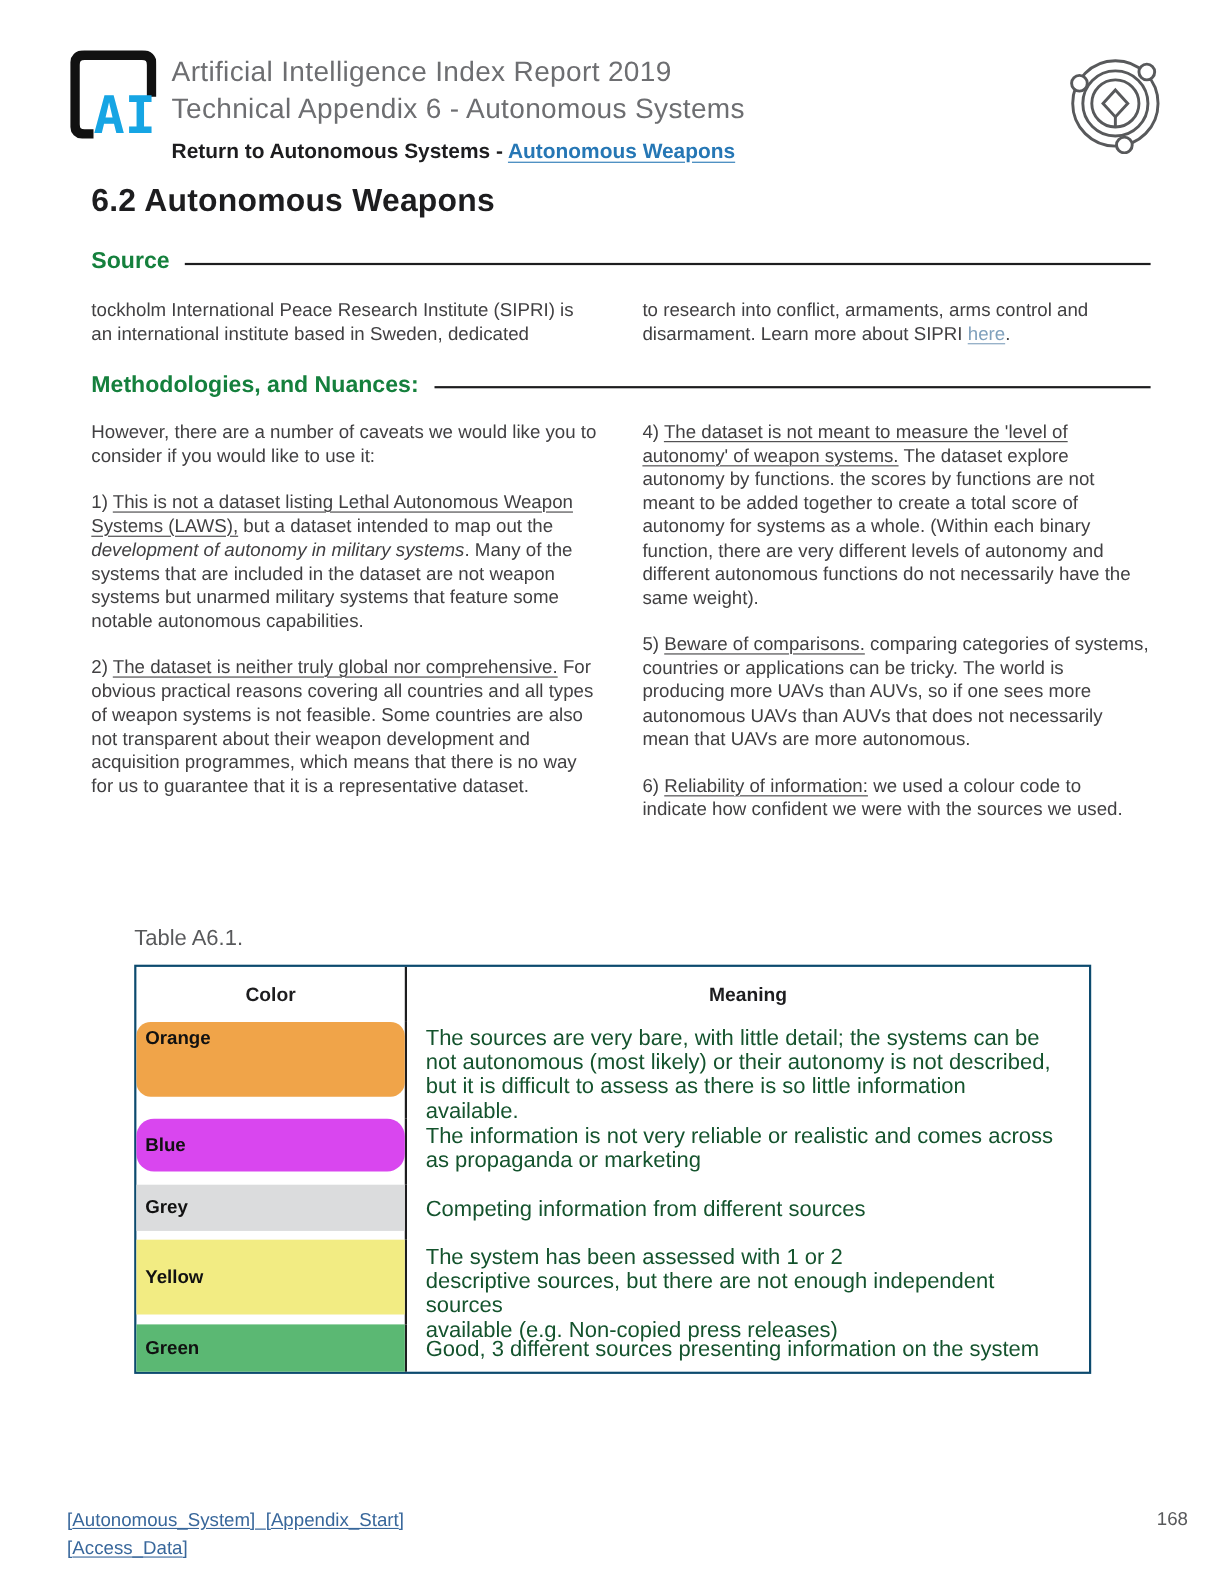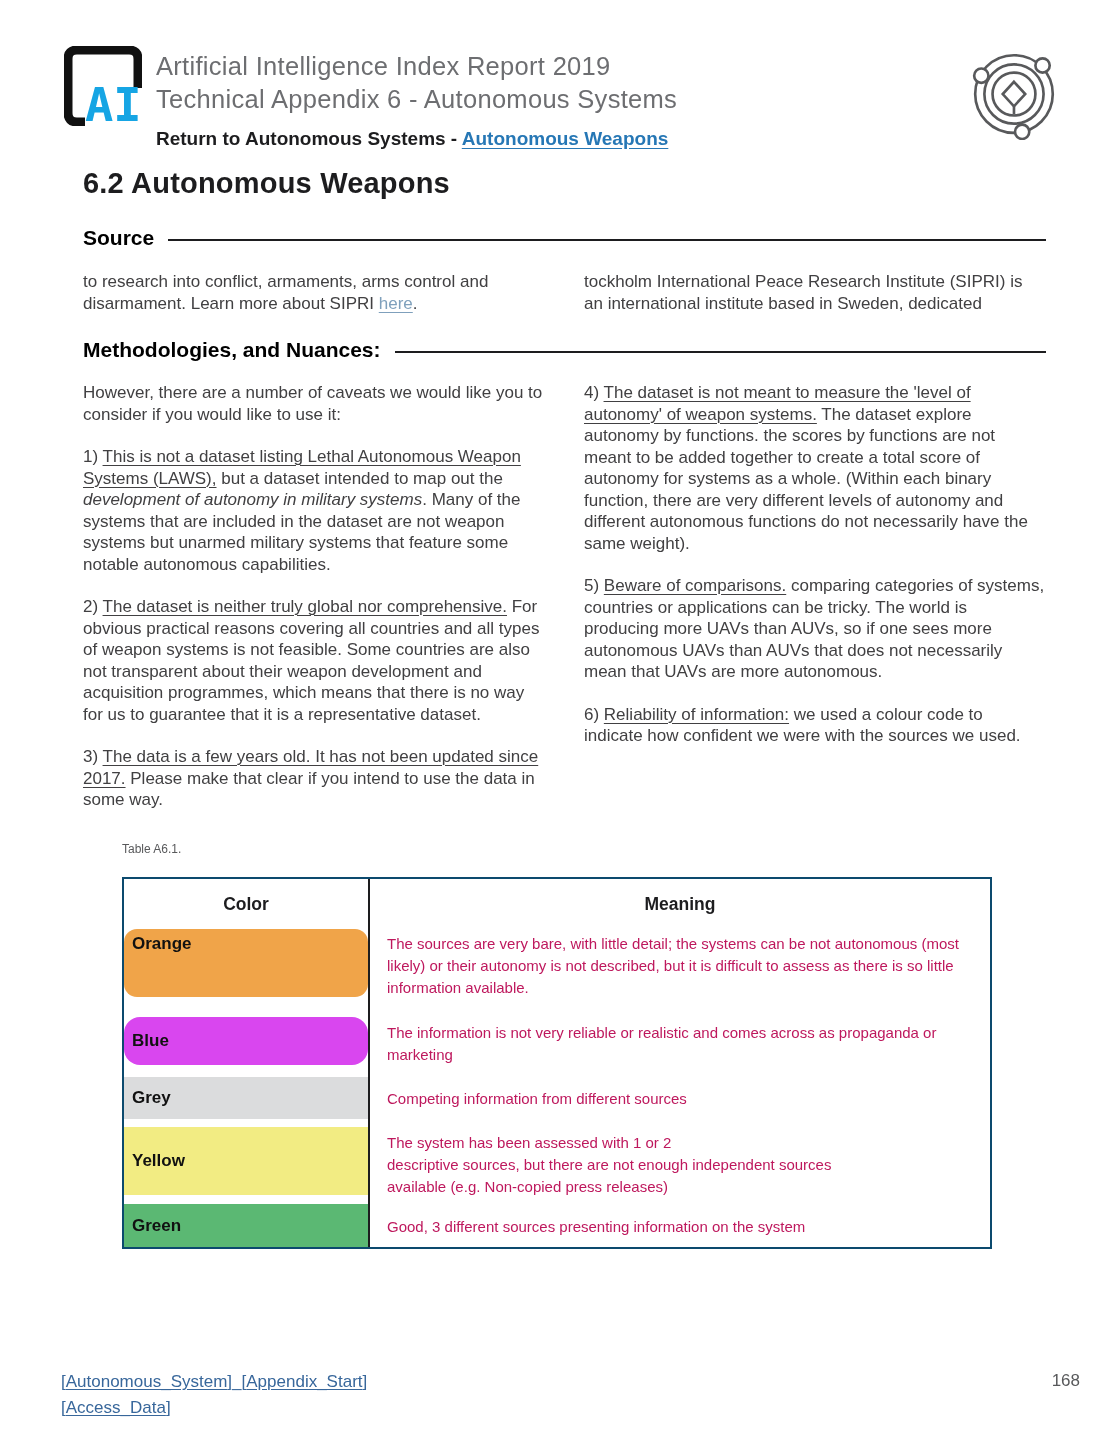--- a/index.html
+++ b/index.html
@@ -11,52 +11,52 @@
   .header-title{position:absolute;left:156px;top:50px;font-size:25.5px;line-height:33px;
                 color:#6D6E71;letter-spacing:.3px;white-space:nowrap;}
   .return-line{position:absolute;left:156px;top:128px;font-size:19px;font-weight:bold;
                color:#1d1d1f;white-space:nowrap;}
   .return-link{color:#2677B5;text-decoration:underline;text-underline-offset:3px;cursor:pointer;}
   .orbit{position:absolute;left:966px;top:44px;width:98px;height:96px;}
 
   .h1{position:absolute;left:83px;top:167px;font-size:29px;font-weight:bold;color:#1d1d1f;
       letter-spacing:.2px;}
 
-  .section-head{display:flex;align-items:center;font-size:21px;font-weight:bold;color:#000000;}
+  .section-head{display:flex;align-items:center;font-size:21px;font-weight:bold;color:#15803d;}
   .section-head .rule{flex:1;height:2px;background:#1d1d1f;margin-left:14px;margin-top:4px;}
   .src-head{position:absolute;left:83px;top:226px;width:963px;}
   .meth-head{position:absolute;left:83px;top:338px;width:963px;align-items:center;}
 
   .src-cols{position:absolute;left:83px;top:271px;width:963px;display:flex;gap:40px;
             font-size:17px;line-height:21.5px;}
   .meth-cols{position:absolute;left:83px;top:382px;width:963px;display:flex;gap:40px;
              font-size:17px;line-height:21.5px;}
   .col{width:461px;}
   .col p{margin:0 0 21px 0;}
   .u{text-decoration:underline;text-underline-offset:3px;text-decoration-thickness:1px;}
   .it{font-style:italic;}
   .here-link{color:#7FA0BC;text-decoration:underline;text-underline-offset:3px;cursor:pointer;}
 
   
-  .caption{position:absolute;left:122px;top:842px;font-size:12px;color:#58595B;}
+  .caption{position:absolute;left:122px;top:842px;font-size:20px;color:#58595B;}
   .rtable{position:absolute;left:122px;top:877px;width:866px;border:2px solid #0c4a6e;
           display:grid;grid-template-columns:246px 1fr;
           grid-template-rows:50px 88px 60px 50px 77px 43px;background:#fff;}
   .lcell{border-right:2px solid #1d1d1f;}
   .th{display:flex;align-items:center;justify-content:center;font-weight:bold;
       font-size:17.5px;color:#1d1d1f;}
   .swatch{width:100%;display:flex;align-items:center;box-sizing:border-box;padding-left:8px;
           font-weight:bold;font-size:17px;color:#111;}
   .sw0{height:68px;align-items:flex-start;padding-top:5px;}
   .sw1{height:48px;}
   .sw2{height:42px;}
   .sw3{height:68px;}
   .sw4{height:43px;text-align:right;}
-  .meaning{box-sizing:border-box;padding-left:17px;padding-right:26px;font-size:15px;
-           line-height:22px;color:#be185d;}
+  .meaning{box-sizing:border-box;padding-left:17px;padding-right:26px;font-size:20px;
+           line-height:22px;color:#14532d;}
   .mt0{padding-top:4px;}
   .mt1{padding-top:5px;}
   .mt2{padding-top:11px;}
   .mt3{padding-top:5px;white-space:pre-line;}
   .mt4{padding-top:12px;}
 
   
   .footer{position:absolute;left:61px;top:1369px;font-size:17px;line-height:26px;color:#38679B;}
   .flink{color:#38679B;text-decoration:underline;text-underline-offset:2px;cursor:pointer;}
   .bracket{text-decoration:none;}
@@ -98,37 +98,36 @@
   </div>
 
   <div class="h1">6.2 Autonomous Weapons</div>
 
   <div class="section-head src-head">
     <span>Source</span>
     <span class="rule"></span>
   </div>
   <div class="src-cols">
     <div class="col">
-      <p><span>to research into conflict, armaments, arms control and disarmament. Learn more about SIPRI </span><span class="here-link">here</span><span>.</span></p>
+      <p>tockholm International Peace Research Institute (SIPRI) is an international institute based in Sweden, dedicated</p>
     </div>
     <div class="col">
-      <p>tockholm International Peace Research Institute (SIPRI) is an international institute based in Sweden, dedicated</p>
+      <p><span>to research into conflict, armaments, arms control and disarmament. Learn more about SIPRI </span><span class="here-link">here</span><span>.</span></p>
     </div>
   </div>
 
   <div class="section-head meth-head">
     <span>Methodologies, and Nuances:</span>
     <span class="rule"></span>
   </div>
   <div class="meth-cols">
     <div class="col">
       <p>However, there are a number of caveats we would like you to consider if you would like to use it:</p>
       <p><span>1) </span><span class="u">This is not a dataset listing Lethal Autonomous Weapon Systems (LAWS),</span><span> but a dataset intended to map out the </span><span class="it">development of autonomy in military systems</span><span>. Many of the systems that are included in the dataset are not weapon systems but unarmed military systems that feature some notable autonomous capabilities.</span></p>
       <p><span>2) </span><span class="u">The dataset is neither truly global nor comprehensive.</span><span> For obvious practical reasons covering all countries and all types of weapon systems is not feasible. Some countries are also not transparent about their weapon development and acquisition programmes, which means that there is no way for us to guarantee that it is a representative dataset.</span></p>
-      <p><span>3) </span><span class="u">The data is a few years old. It has not been updated since 2017.</span><span> Please make that clear if you intend to use the data in some way.</span></p>
     </div>
     <div class="col">
       <p><span>4) </span><span class="u">The dataset is not meant to measure the 'level of autonomy' of weapon systems.</span><span> The dataset explore autonomy by functions. the scores by functions are not meant to be added together to create a total score of autonomy for systems as a whole. (Within each binary function, there are very different levels of autonomy and different autonomous functions do not necessarily have the same weight).</span></p>
       <p><span>5) </span><span class="u">Beware of comparisons.</span><span> comparing categories of systems, countries or applications can be tricky. The world is producing more UAVs than AUVs, so if one sees more autonomous UAVs than AUVs that does not necessarily mean that UAVs are more autonomous.</span></p>
       <p><span>6) </span><span class="u">Reliability of information:</span><span> we used a colour code to indicate how confident we were with the sources we used.</span></p>
     </div>
   </div>
 
   <div class="caption">Table A6.1.</div>
   <div class="rtable">

